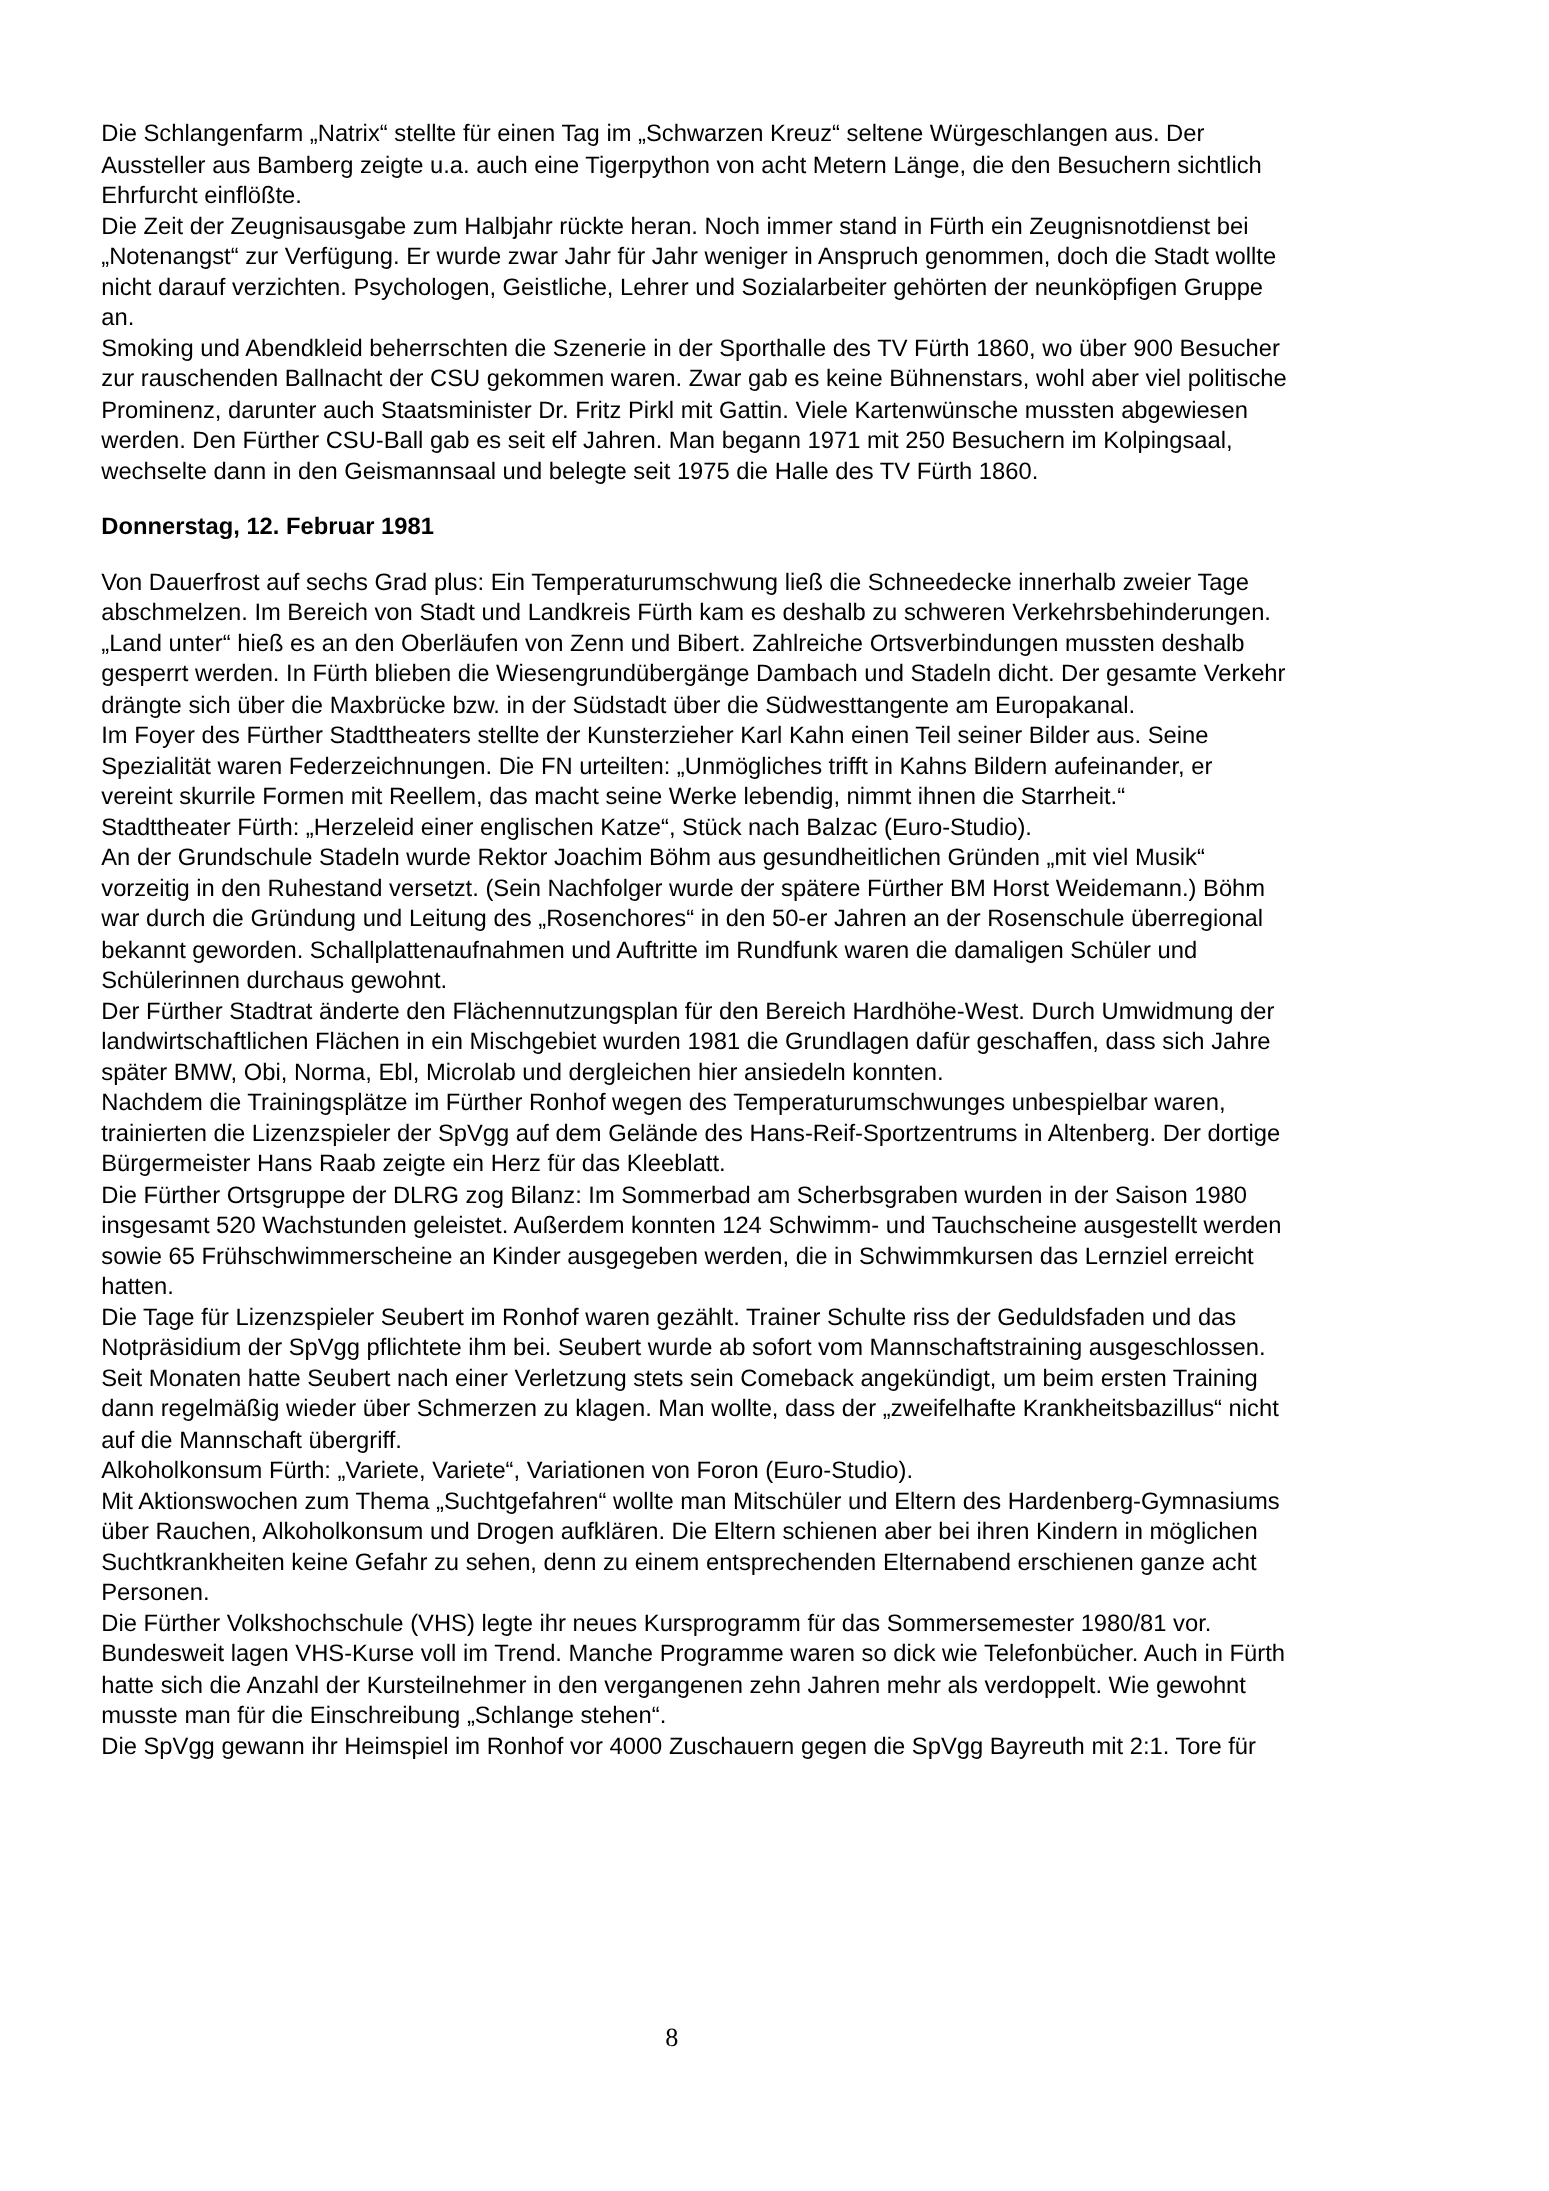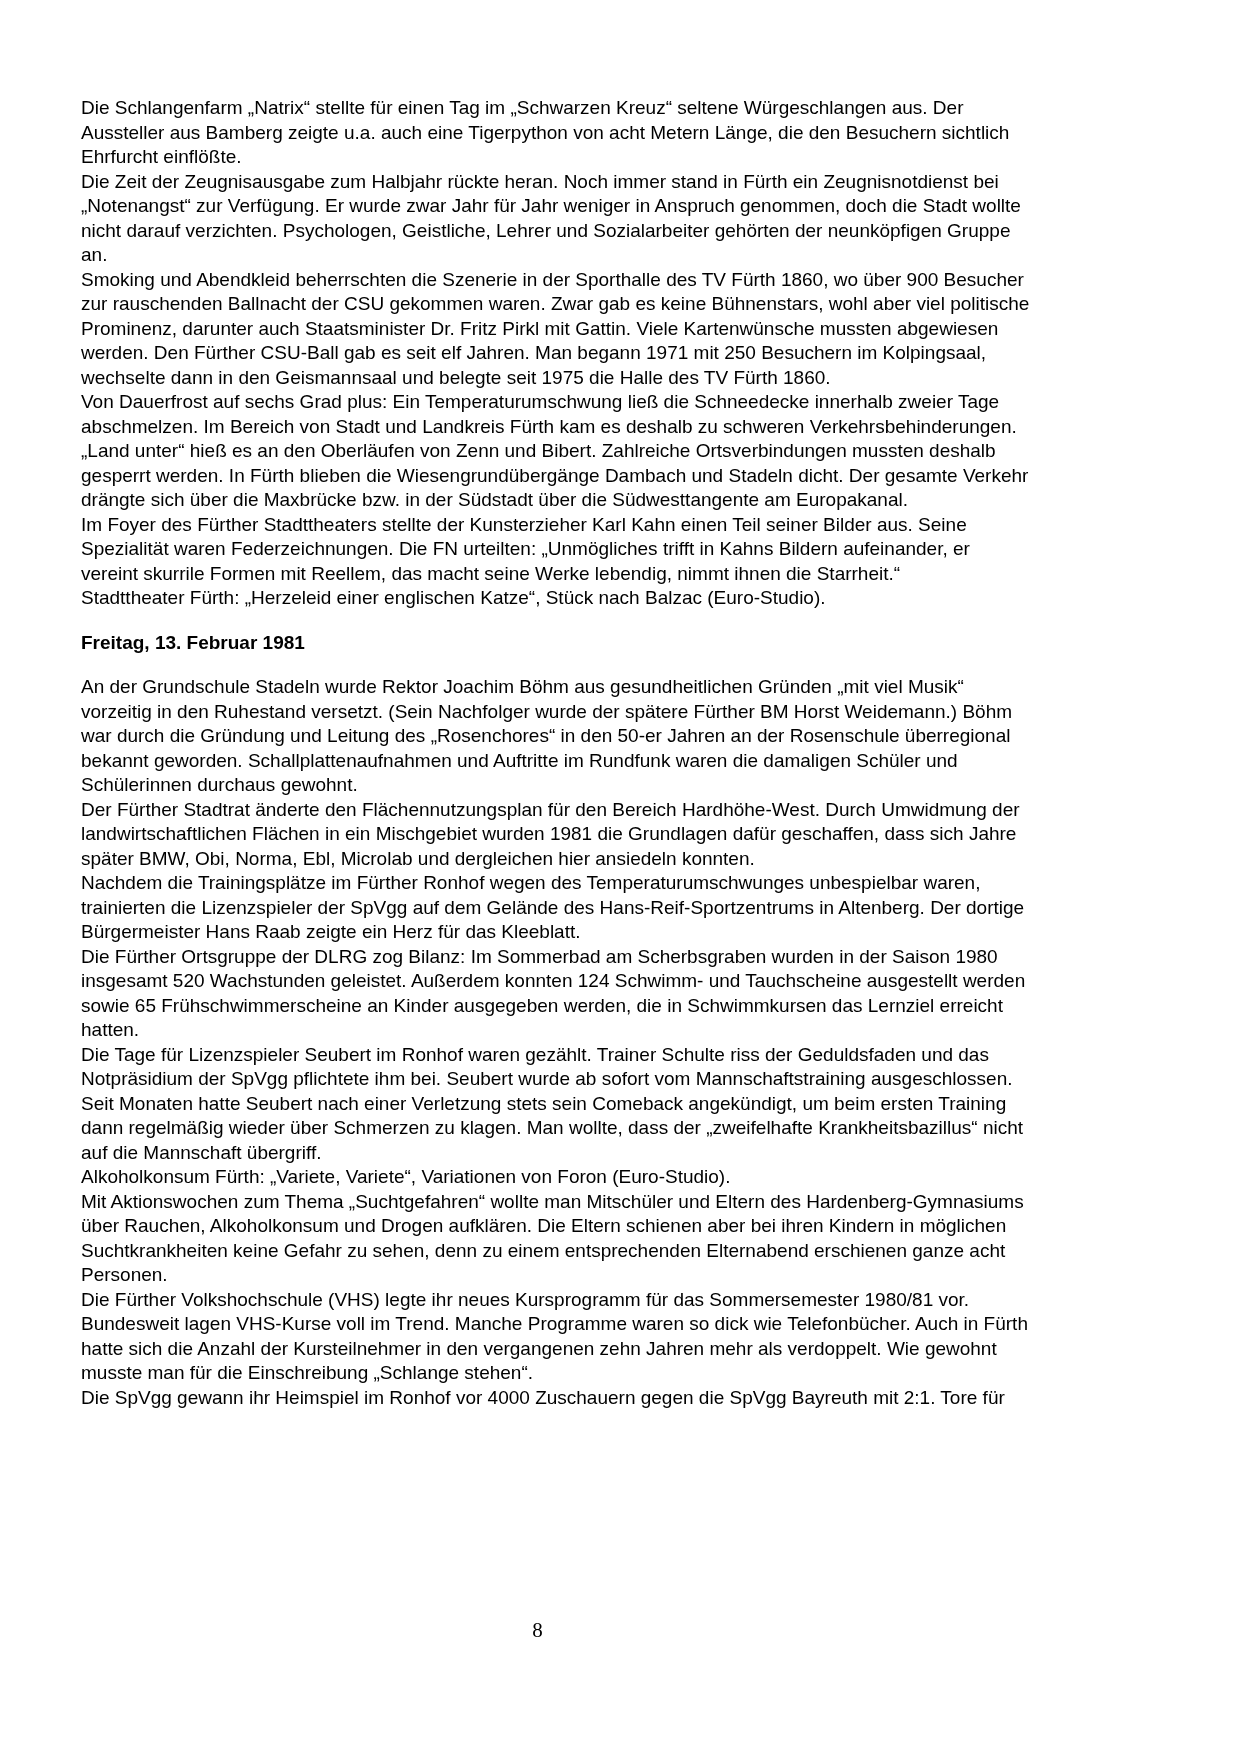--- a/index.html
+++ b/index.html
@@ -48,24 +48,24 @@
   }
 </style>
 </head>
 <body>
 
 <div class="page">
   <div class="content">
       <p>Die Schlangenfarm „Natrix“ stellte für einen Tag im „Schwarzen Kreuz“ seltene Würgeschlangen aus. Der Aussteller aus Bamberg zeigte u.a. auch eine Tigerpython von acht Metern Länge, die den Besuchern sichtlich Ehrfurcht einflößte.</p>
       <p>Die Zeit der Zeugnisausgabe zum Halbjahr rückte heran. Noch immer stand in Fürth ein Zeugnisnotdienst bei „Notenangst“ zur Verfügung. Er wurde zwar Jahr für Jahr weniger in Anspruch genommen, doch die Stadt wollte nicht darauf verzichten. Psychologen, Geistliche, Lehrer und Sozialarbeiter gehörten der neunköpfigen Gruppe an.</p>
       <p>Smoking und Abendkleid beherrschten die Szenerie in der Sporthalle des TV Fürth 1860, wo über 900 Besucher zur rauschenden Ballnacht der CSU gekommen waren. Zwar gab es keine Bühnenstars, wohl aber viel politische Prominenz, darunter auch Staatsminister Dr. Fritz Pirkl mit Gattin. Viele Kartenwünsche mussten abgewiesen werden. Den Fürther CSU-Ball gab es seit elf Jahren. Man begann 1971 mit 250 Besuchern im Kolpingsaal, wechselte dann in den Geismannsaal und belegte seit 1975 die Halle des TV Fürth 1860.</p>
+      <h2 class="heading">Donnerstag, 12. Februar 1981</h2>
       <p>Von Dauerfrost auf sechs Grad plus: Ein Temperaturumschwung ließ die Schneedecke innerhalb zweier Tage abschmelzen. Im Bereich von Stadt und Landkreis Fürth kam es deshalb zu schweren Verkehrsbehinderungen. „Land unter“ hieß es an den Oberläufen von Zenn und Bibert. Zahlreiche Ortsverbindungen mussten deshalb gesperrt werden. In Fürth blieben die Wiesengrundübergänge Dambach und Stadeln dicht. Der gesamte Verkehr drängte sich über die Maxbrücke bzw. in der Südstadt über die Südwesttangente am Europakanal.</p>
       <p>Im Foyer des Fürther Stadttheaters stellte der Kunsterzieher Karl Kahn einen Teil seiner Bilder aus. Seine Spezialität waren Federzeichnungen. Die FN urteilten: „Unmögliches trifft in Kahns Bildern aufeinander, er vereint skurrile Formen mit Reellem, das macht seine Werke lebendig, nimmt ihnen die Starrheit.“</p>
       <p>Stadttheater Fürth: „Herzeleid einer englischen Katze“, Stück nach Balzac (Euro-Studio).</p>
-      <h2 class="heading">Freitag, 13. Februar 1981</h2>
       <p>An der Grundschule Stadeln wurde Rektor Joachim Böhm aus gesundheitlichen Gründen „mit viel Musik“ vorzeitig in den Ruhestand versetzt. (Sein Nachfolger wurde der spätere Fürther BM Horst Weidemann.) Böhm war durch die Gründung und Leitung des „Rosenchores“ in den 50-er Jahren an der Rosenschule überregional bekannt geworden. Schallplattenaufnahmen und Auftritte im Rundfunk waren die damaligen Schüler und Schülerinnen durchaus gewohnt.</p>
       <p>Der Fürther Stadtrat änderte den Flächennutzungsplan für den Bereich Hardhöhe-West. Durch Umwidmung der landwirtschaftlichen Flächen in ein Mischgebiet wurden 1981 die Grundlagen dafür geschaffen, dass sich Jahre später BMW, Obi, Norma, Ebl, Microlab und dergleichen hier ansiedeln konnten.</p>
       <p>Nachdem die Trainingsplätze im Fürther Ronhof wegen des Temperaturumschwunges unbespielbar waren, trainierten die Lizenzspieler der SpVgg auf dem Gelände des Hans-Reif-Sportzentrums in Altenberg. Der dortige Bürgermeister Hans Raab zeigte ein Herz für das Kleeblatt.</p>
       <p>Die Fürther Ortsgruppe der DLRG zog Bilanz: Im Sommerbad am Scherbsgraben wurden in der Saison 1980 insgesamt 520 Wachstunden geleistet. Außerdem konnten 124 Schwimm- und Tauchscheine ausgestellt werden sowie 65 Frühschwimmerscheine an Kinder ausgegeben werden, die in Schwimmkursen das Lernziel erreicht hatten.</p>
       <p>Die Tage für Lizenzspieler Seubert im Ronhof waren gezählt. Trainer Schulte riss der Geduldsfaden und das Notpräsidium der SpVgg pflichtete ihm bei. Seubert wurde ab sofort vom Mannschaftstraining ausgeschlossen. Seit Monaten hatte Seubert nach einer Verletzung stets sein Comeback angekündigt, um beim ersten Training dann regelmäßig wieder über Schmerzen zu klagen. Man wollte, dass der „zweifelhafte Krankheitsbazillus“ nicht auf die Mannschaft übergriff.</p>
       <p>Alkoholkonsum Fürth: „Variete, Variete“, Variationen von Foron (Euro-Studio).</p>
       <p>Mit Aktionswochen zum Thema „Suchtgefahren“ wollte man Mitschüler und Eltern des Hardenberg-Gymnasiums über Rauchen, Alkoholkonsum und Drogen aufklären. Die Eltern schienen aber bei ihren Kindern in möglichen Suchtkrankheiten keine Gefahr zu sehen, denn zu einem entsprechenden Elternabend erschienen ganze acht Personen.</p>
       <p>Die Fürther Volkshochschule (VHS) legte ihr neues Kursprogramm für das Sommersemester 1980/81 vor. Bundesweit lagen VHS-Kurse voll im Trend. Manche Programme waren so dick wie Telefonbücher. Auch in Fürth hatte sich die Anzahl der Kursteilnehmer in den vergangenen zehn Jahren mehr als verdoppelt. Wie gewohnt musste man für die Einschreibung „Schlange stehen“.</p>
       <p>Die SpVgg gewann ihr Heimspiel im Ronhof vor 4000 Zuschauern gegen die SpVgg Bayreuth mit 2:1. Tore für</p>
     </div>

